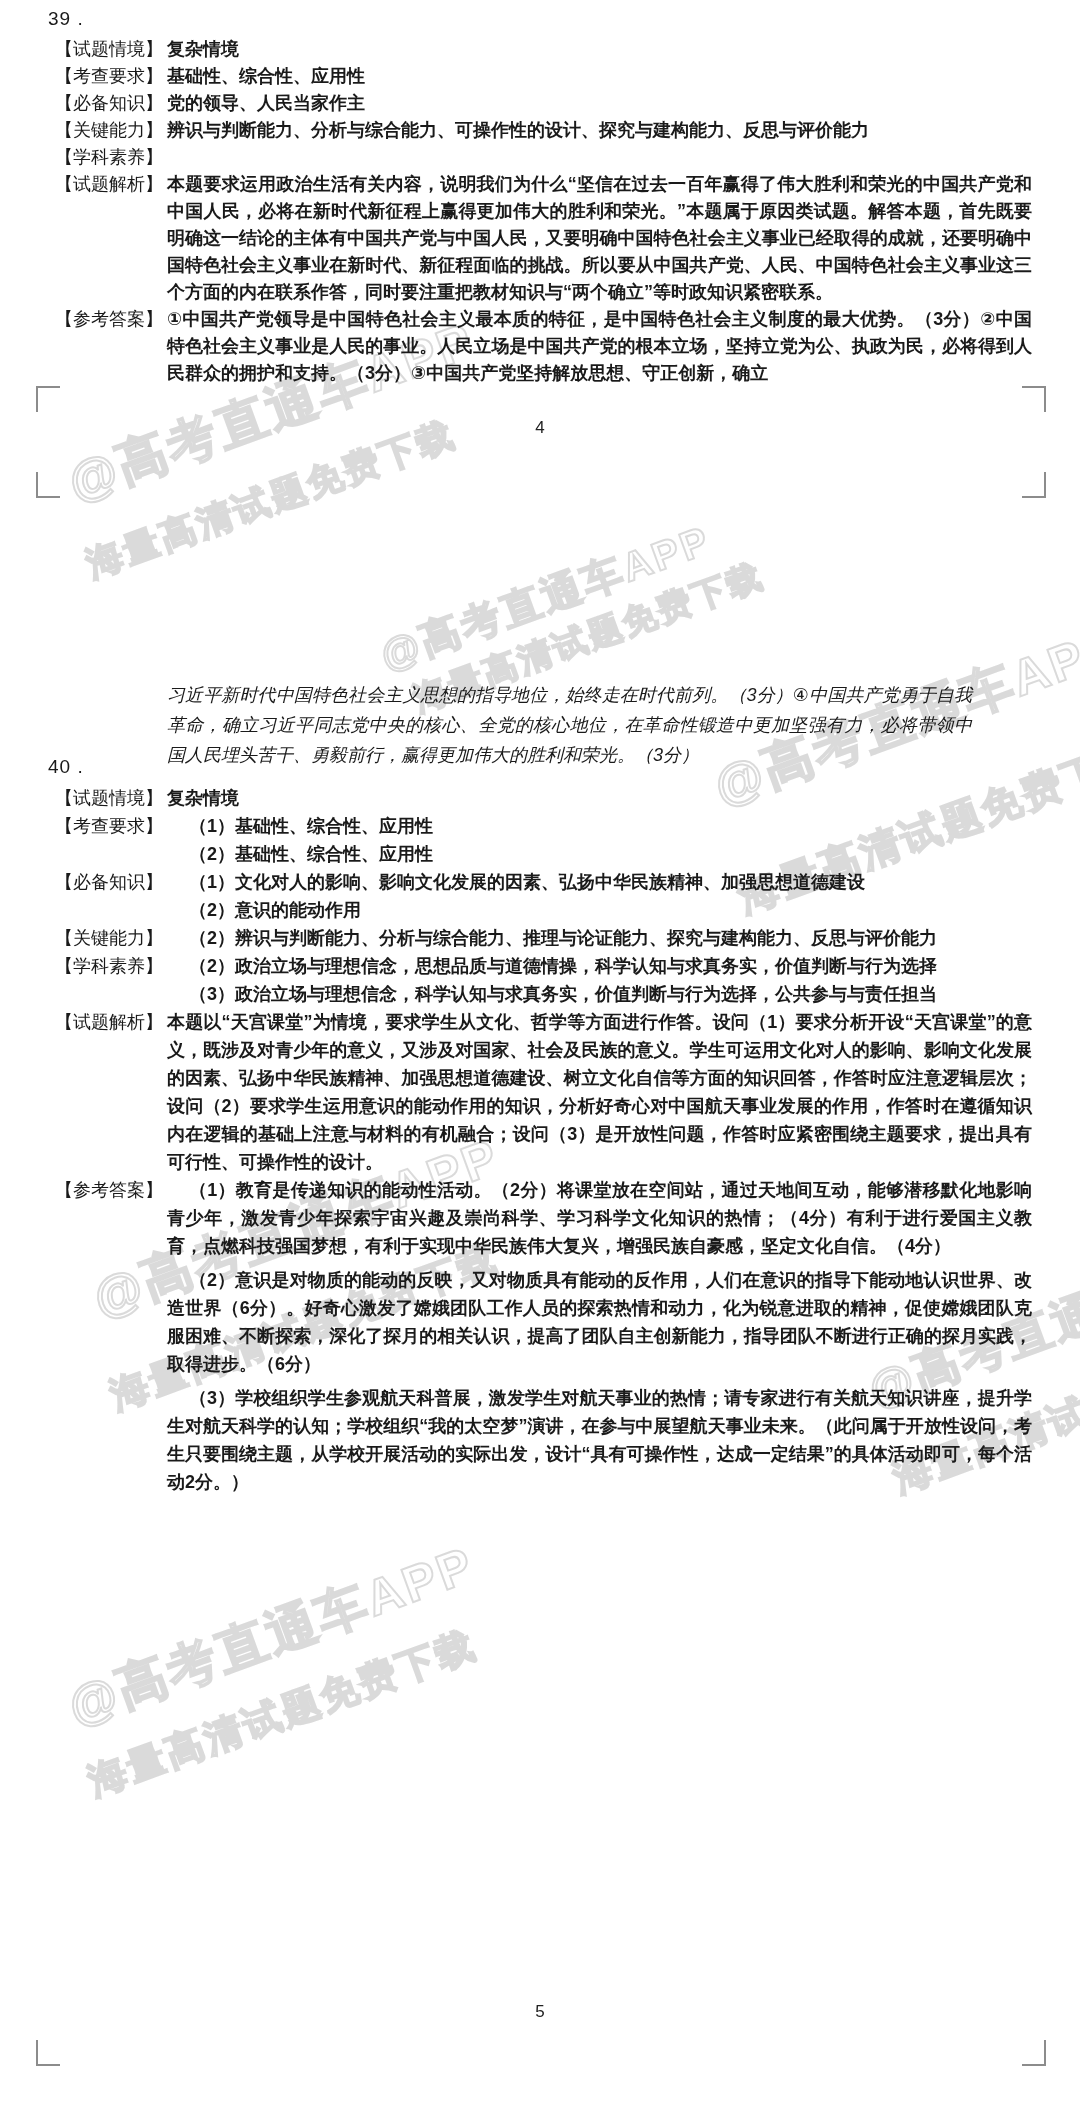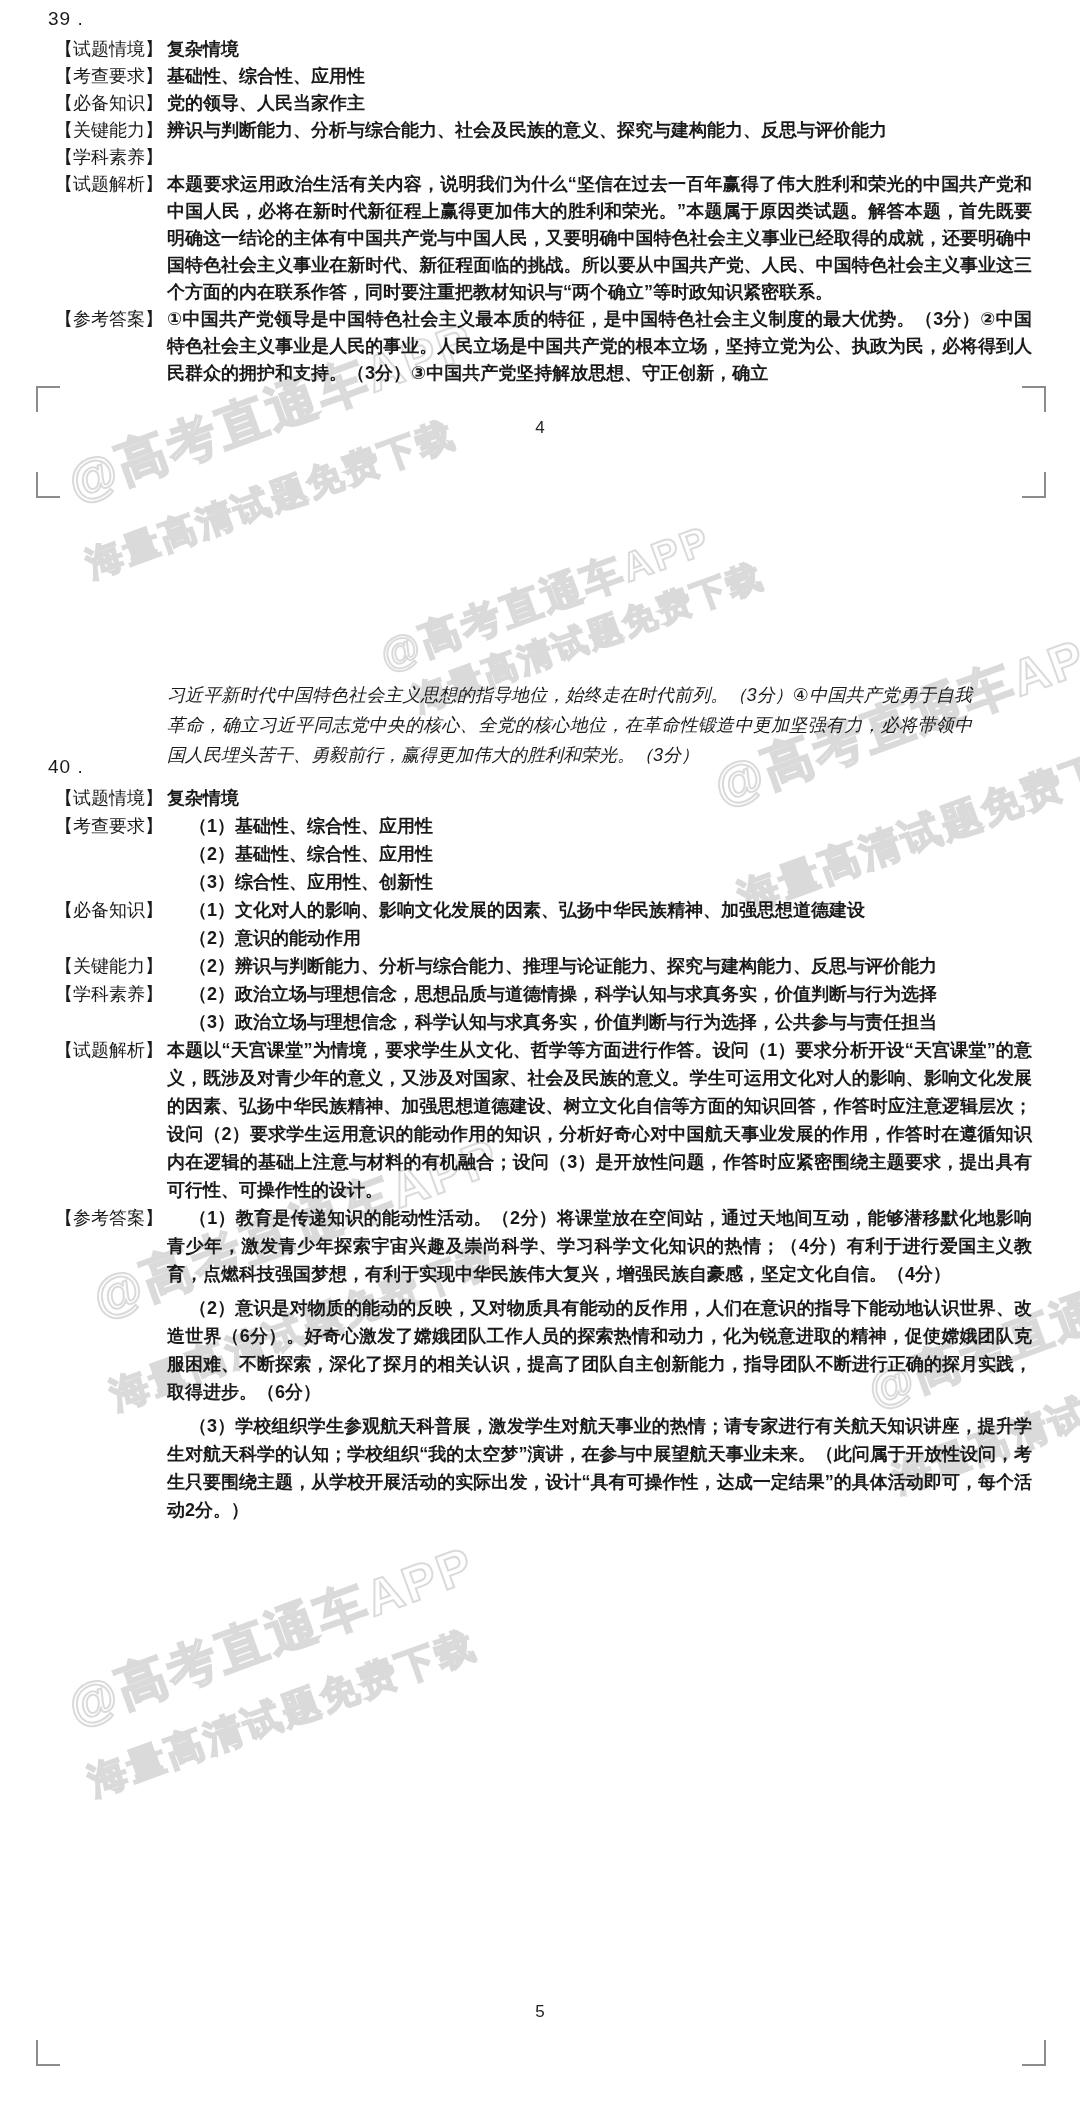--- a/index.html
+++ b/index.html
@@ -94,21 +94,21 @@
   </div>
   <div class="row">
     <span class="label">【必备知识】</span>
     <div class="content">
         <p class="para">党的领导、人民当家作主</p>
       </div>
   </div>
   <div class="row">
     <span class="label">【关键能力】</span>
     <div class="content">
-        <p class="para">辨识与判断能力、分析与综合能力、社会及民族的意义、探究与建构能力、反思与评价能力</p>
+        <p class="para">辨识与判断能力、分析与综合能力、可操作性的设计、探究与建构能力、反思与评价能力</p>
       </div>
   </div>
   <div class="row">
     <span class="label">【学科素养】</span>
   </div>
   <div class="row">
     <span class="label">【试题解析】</span>
     <div class="content">
         <p class="para">本题要求运用政治生活有关内容，说明我们为什么“坚信在过去一百年赢得了伟大胜利和荣光的中国共产党和中国人民，必将在新时代新征程上赢得更加伟大的胜利和荣光。”本题属于原因类试题。解答本题，首先既要明确这一结论的主体有中国共产党与中国人民，又要明确中国特色社会主义事业已经取得的成就，还要明确中国特色社会主义事业在新时代、新征程面临的挑战。所以要从中国共产党、人民、中国特色社会主义事业这三个方面的内在联系作答，同时要注重把教材知识与“两个确立”等时政知识紧密联系。</p>
       </div>
@@ -138,21 +138,20 @@
     <span class="label">【试题情境】</span>
     <div class="content">
         <p class="para">复杂情境</p>
       </div>
   </div>
   <div class="row">
     <span class="label">【考查要求】</span>
     <div class="content">
       <p class="para num">（1）基础性、综合性、应用性</p>
       <p class="para num">（2）基础性、综合性、应用性</p>
-      <p class="para num">（3）综合性、应用性、创新性</p>
     </div>
   </div>
   <div class="row">
     <span class="label">【必备知识】</span>
     <div class="content">
       <p class="para num">（1）文化对人的影响、影响文化发展的因素、弘扬中华民族精神、加强思想道德建设</p>
       <p class="para num">（2）意识的能动作用</p>
     </div>
   </div>
   <div class="row">

